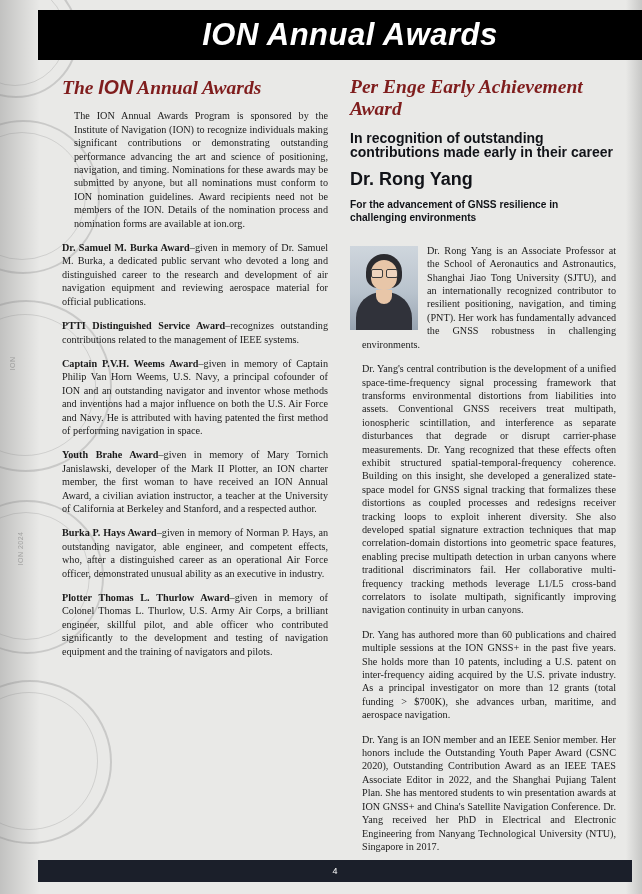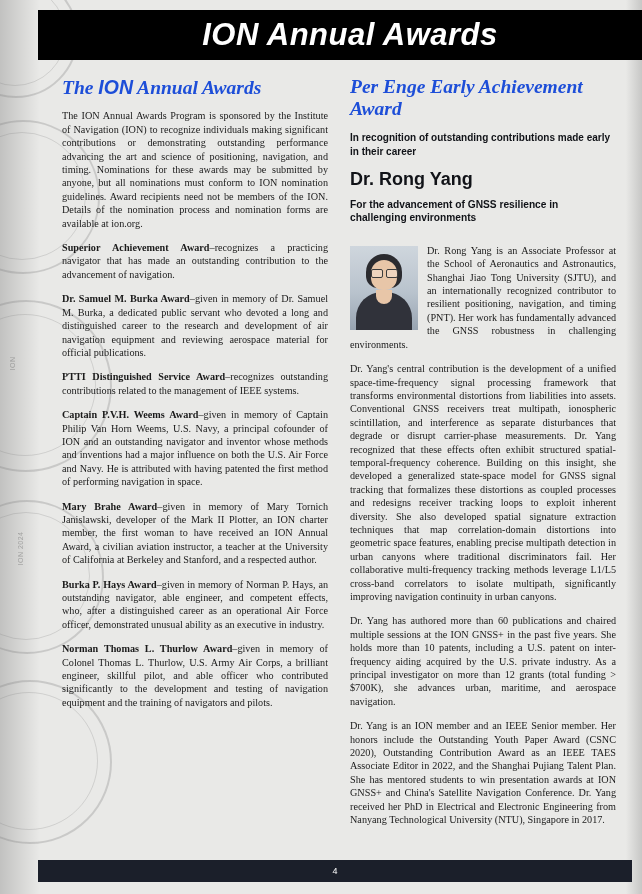--- a/index.html
+++ b/index.html
@@ -95,42 +95,42 @@
   .col {
     width: 266px;
   }
 
   h1.col-title {
     margin: 0 0 10px 0;
     font-size: 19.5px;
     font-weight: bold;
     font-style: italic;
     line-height: 1.15;
-    color: #1d4ed8;
+    color: #7f1d1d;
     font-family: "Liberation Serif", serif;
   }
   h1.col-title .sans {
     font-family: "Liberation Sans", sans-serif;
     font-style: italic;
     font-weight: bold;
   }
   p.body {
-    margin: 0 0 11px 0;
+    margin: 0 0 11px 12px;
     font-size: 10.2px;
     line-height: 13.4px;
     text-align: justify;
     color: #1a1a1a;
   }
   p.body b, p.body .lead {
     font-weight: bold;
   }
   .sub-head {
     font-family: "Liberation Sans", sans-serif;
     font-weight: bold;
-    font-size: 10px;
+    font-size: 14px;
     line-height: 14px;
     color: #111318;
     margin: 0 0 10px 0;
   }
   .person-name {
     font-family: "Liberation Sans", sans-serif;
     font-weight: bold;
     font-size: 18px;
     color: #111318;
     margin: 8px 0 8px 0;
@@ -236,27 +236,26 @@
   </div>
 
   <div class="columns">
 
     <div class="col">
       <h1 class="col-title"><span>The </span><span class="sans">ION</span><span> Annual Awards</span></h1>
 
       <p class="body">The ION Annual Awards Program is sponsored by the Institute of Navigation (ION) to recognize individuals making significant contributions or demonstrating outstanding performance advancing the art and science of positioning, navigation, and timing. Nominations for these awards may be submitted by anyone, but all nominations must conform to ION nomination guidelines. Award recipients need not be members of the ION. Details of the nomination process and nomination forms are available at ion.org.</p>
 
       <div class="awards-list">
-        <p class="body"><b>Superior Achievement Award</b><span>–recognizes a practicing navigator that has made an outstanding contribution to the advancement of navigation.</span></p>
         <p class="body"><b>Dr. Samuel M. Burka Award</b><span>–given in memory of Dr. Samuel M. Burka, a dedicated public servant who devoted a long and distinguished career to the research and development of air navigation equipment and reviewing aerospace material for official publications.</span></p>
         <p class="body"><b>PTTI Distinguished Service Award</b><span>–recognizes outstanding contributions related to the management of IEEE systems.</span></p>
         <p class="body"><b>Captain P.V.H. Weems Award</b><span>–given in memory of Captain Philip Van Horn Weems, U.S. Navy, a principal cofounder of ION and an outstanding navigator and inventor whose methods and inventions had a major influence on both the U.S. Air Force and Navy. He is attributed with having patented the first method of performing navigation in space.</span></p>
-        <p class="body"><b>Mary Brahe Award</b><span>–given in memory of Mary Tornich Janislawski, developer of the Mark II Plotter, an ION charter member, the first woman to have received an ION Annual Award, a civilian aviation instructor, a teacher at the University of California at Berkeley and Stanford, and a respected author.</span></p>
+        <p class="body"><b>Youth Brahe Award</b><span>–given in memory of Mary Tornich Janislawski, developer of the Mark II Plotter, an ION charter member, the first woman to have received an ION Annual Award, a civilian aviation instructor, a teacher at the University of California at Berkeley and Stanford, and a respected author.</span></p>
         <p class="body"><b>Burka P. Hays Award</b><span>–given in memory of Norman P. Hays, an outstanding navigator, able engineer, and competent effects, who, after a distinguished career as an operational Air Force officer, demonstrated unusual ability as an executive in industry.</span></p>
-        <p class="body"><b>Norman Thomas L. Thurlow Award</b><span>–given in memory of Colonel Thomas L. Thurlow, U.S. Army Air Corps, a brilliant engineer, skillful pilot, and able officer who contributed significantly to the development and testing of navigation equipment and the training of navigators and pilots.</span></p>
+        <p class="body"><b>Plotter Thomas L. Thurlow Award</b><span>–given in memory of Colonel Thomas L. Thurlow, U.S. Army Air Corps, a brilliant engineer, skillful pilot, and able officer who contributed significantly to the development and testing of navigation equipment and the training of navigators and pilots.</span></p>
       </div>
     </div>
 
     <div class="col">
       <h1 class="col-title">Per Enge Early Achievement Award</h1>
       <div class="sub-head">In recognition of outstanding contributions made early in their career</div>
       <div class="person-name">Dr. Rong Yang</div>
       <div class="person-tag">For the advancement of GNSS resilience in challenging environments</div>
 
       <div class="clearfix">

